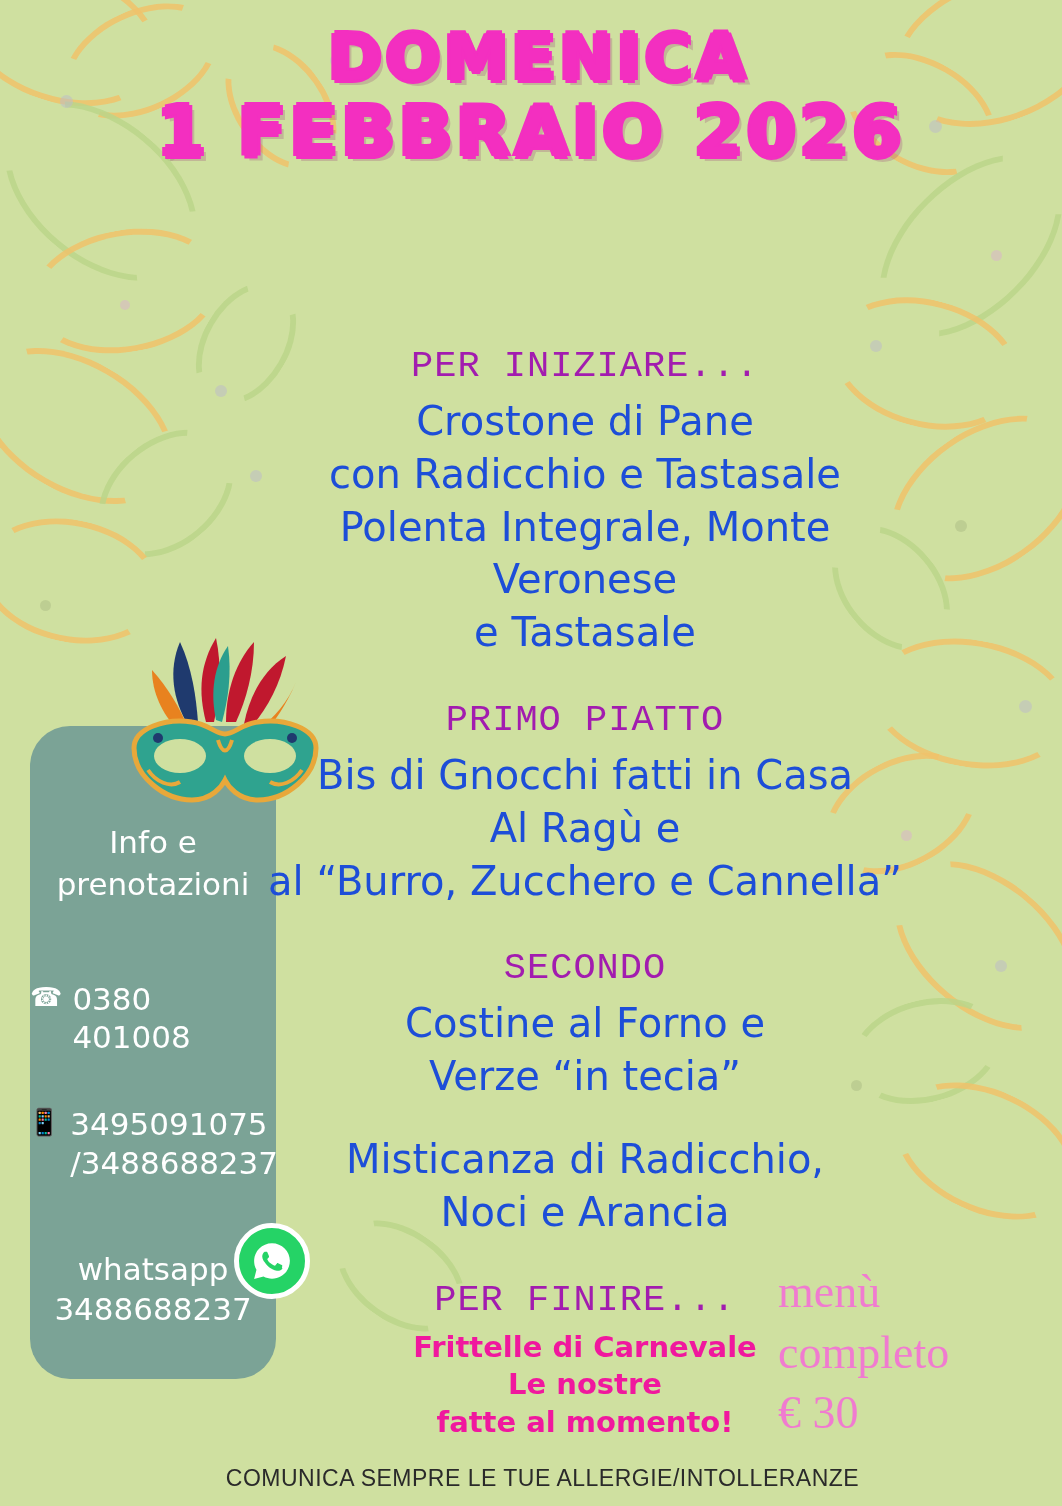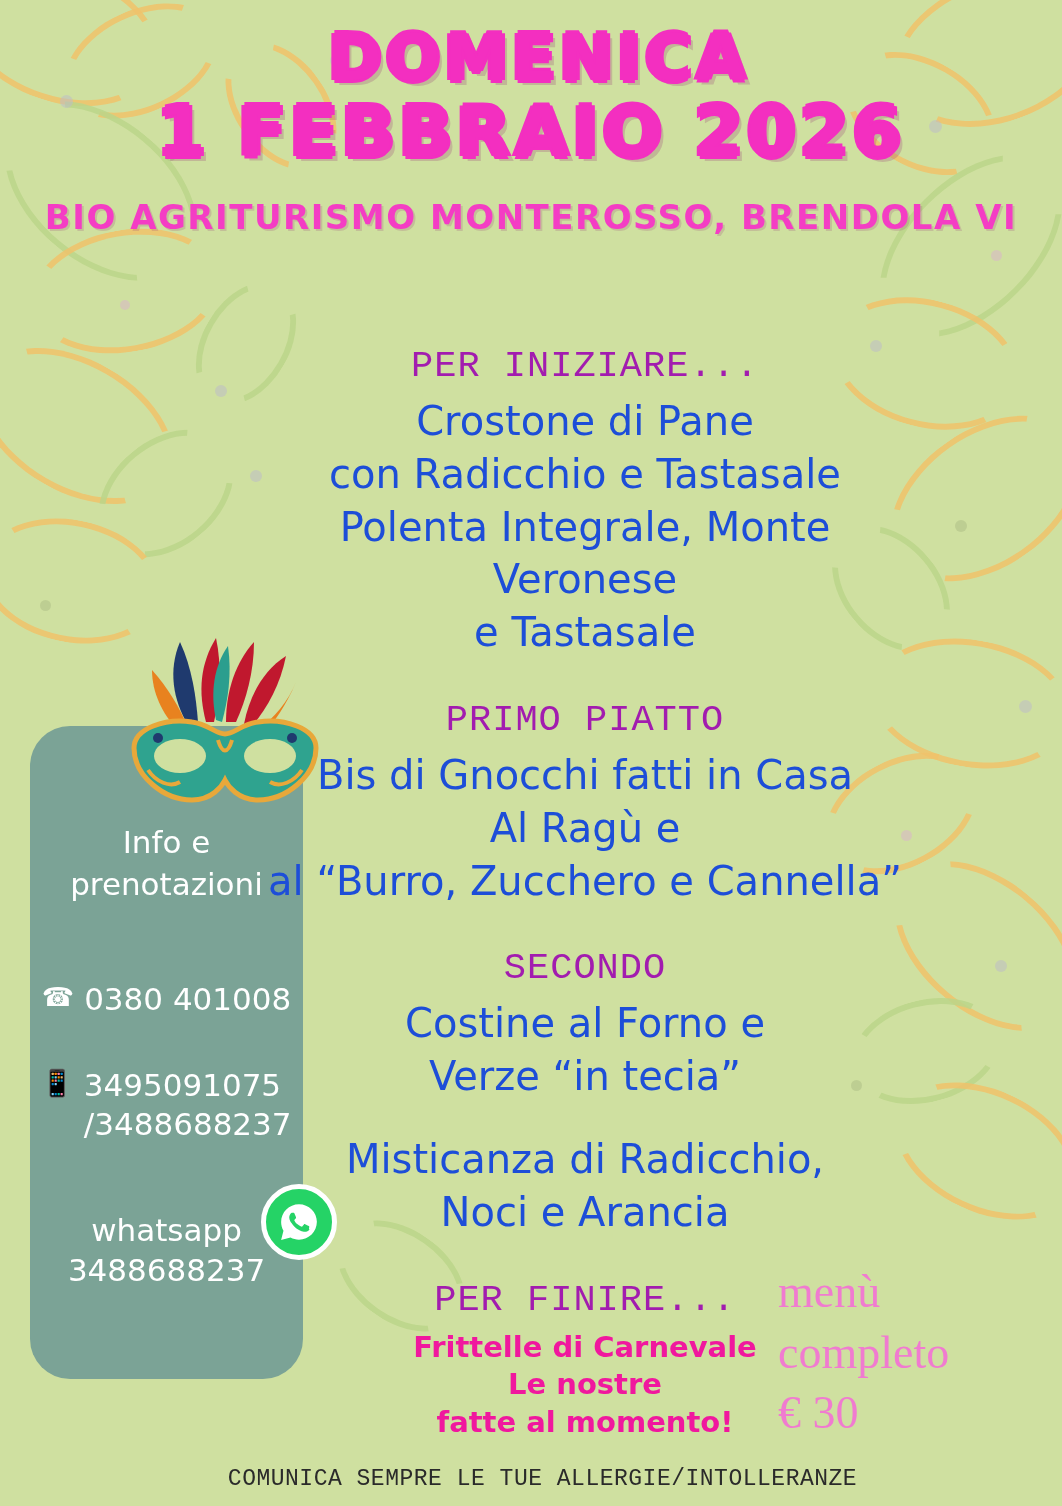--- a/index.html
+++ b/index.html
@@ -101,21 +101,21 @@
     line-height: 1.3;
   }
   .gap-s { height: 14px; }
   .gap-m { height: 30px; }
 
   
   .info-box {
     position: absolute;
     left: 30px;
     top: 726px;
-    width: 273px;
+    width: 246px;
     height: 653px;
     background: #7ba396;
     border-radius: 40px;
     z-index: 2;
     color: #ffffff;
     text-align: center;
     padding-top: 96px;
     box-sizing: border-box;
   }
   .info-title {
@@ -185,21 +185,21 @@
   }
 
   
   .footer {
     position: absolute;
     left: 0;
     right: 0;
     bottom: 14px;
     text-align: center;
     z-index: 3;
-    font-family: Liberation Mono, monospace;
+    font-family: Liberation Sans, sans-serif;
     font-size: 23px;
     color: #2a2a2a;
     letter-spacing: .5px;
     margin-left: 23px;
   }
 </style>
 </head>
 <body>
 
 <div class="confetti-layer">
@@ -241,21 +241,20 @@
   <div class="dot" style="right:30px; top:700px; width:13px; height:13px;"></div>
   <div class="dot p" style="right:150px;top:830px; width:11px; height:11px;"></div>
   <div class="dot" style="right:55px; top:960px; width:12px; height:12px;"></div>
   <div class="dot g" style="right:200px;top:1080px;width:11px; height:11px;"></div>
   <div class="dot" style="left:330px; top:55px;  width:11px; height:11px;"></div>
 </div>
 
 <div class="header">
   <div class="title-line title-1">DOMENICA</div>
   <div class="title-line title-2">1 FEBBRAIO 2026</div>
-  <div class="subtitle">BIO AGRITURISMO MONTEROSSO, BRENDOLA VI</div>
 </div>
 
 <div class="menu">
 
   <div class="course">
     <div class="course-title">PER INIZIARE...</div>
     <div class="course-items">
       <span class="line">Crostone di Pane</span>
       <span class="line">con Radicchio e Tastasale</span>
       <span class="line">Polenta Integrale, Monte Veronese</span>

